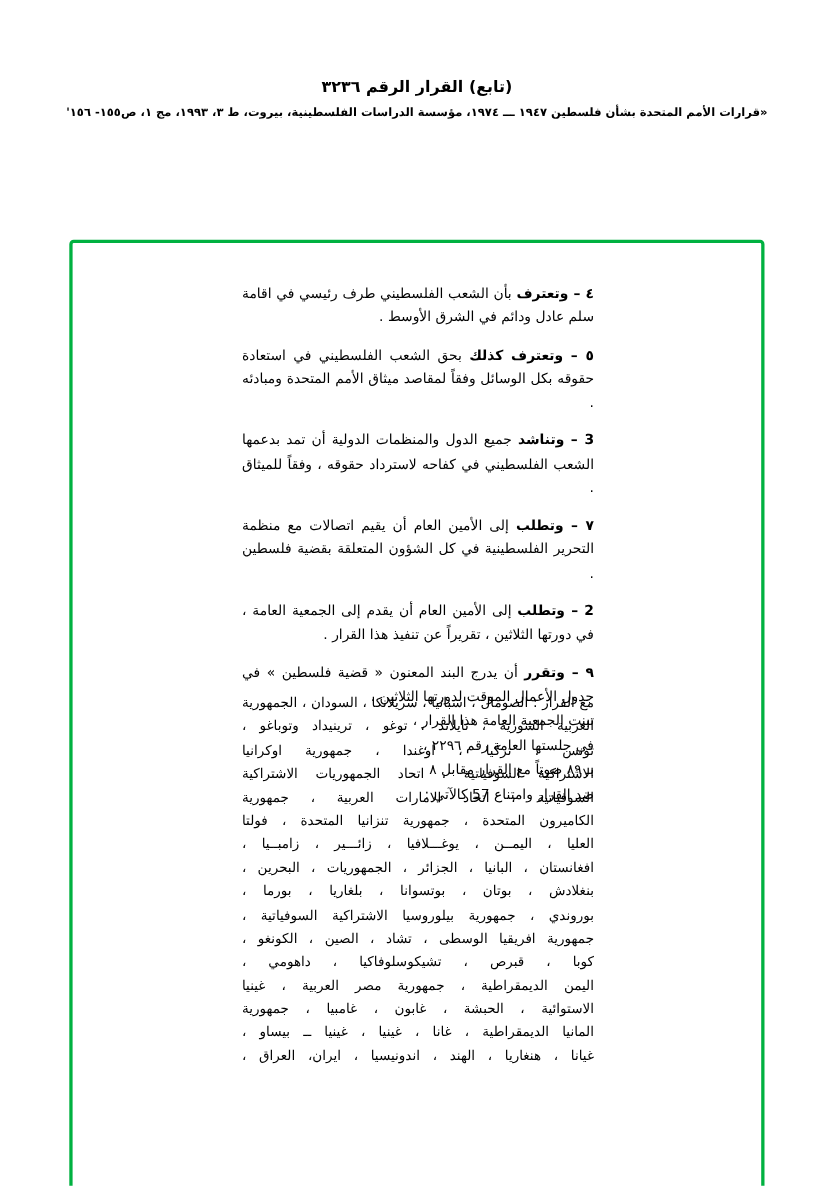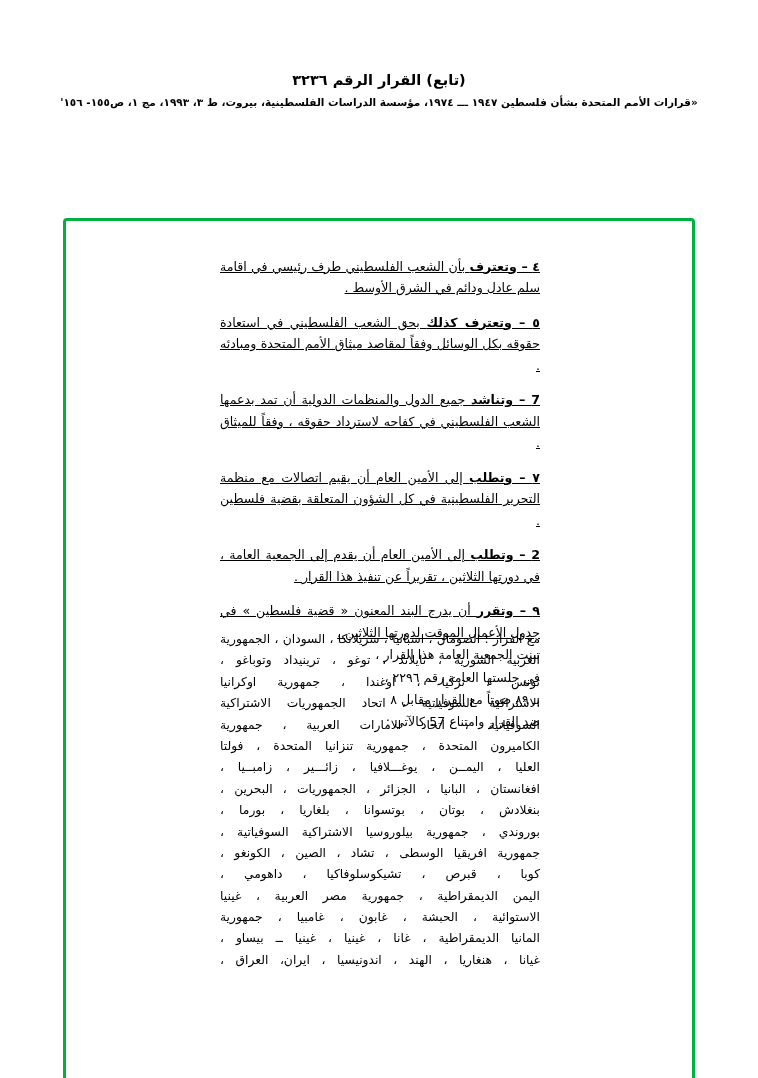--- a/index.html
+++ b/index.html
@@ -55,21 +55,20 @@
     right: 152px;
     width: 320px;
     direction: rtl;
     text-align: justify;
     text-align-last: right;
     font-size: 12.6px;
     line-height: 1.72;
   }
   .clause {
     margin-bottom: 1px;
-    text-decoration: underline;
   }
   .clause .lead {
     font-weight: bold;
   }
   .vote-block {
     margin-top: 0;
     direction: rtl;
     text-align: center;
     font-size: 12.6px;
     line-height: 1.76;
@@ -118,21 +117,21 @@
 
       <p class="clause">
         <span class="lead">٤ – وتعترف</span><span> بأن الشعب الفلسطيني طرف رئيسي في اقامة سلم عادل ودائم في الشرق الأوسط .</span>
       </p>
 
       <p class="clause">
         <span class="lead">٥ – وتعترف كذلك</span><span> بحق الشعب الفلسطيني في استعادة حقوقه بكل الوسائل وفقاً لمقاصد ميثاق الأمم المتحدة ومبادئه .</span>
       </p>
 
       <p class="clause">
-        <span class="lead">7 – وتناشد</span><span> جميع الدول والمنظمات الدولية أن تمد بدعمها الشعب الفلسطيني في كفاحه لاسترداد حقوقه ، وفقاً للميثاق .</span>
+        <span class="lead">3 – وتناشد</span><span> جميع الدول والمنظمات الدولية أن تمد بدعمها الشعب الفلسطيني في كفاحه لاسترداد حقوقه ، وفقاً للميثاق .</span>
       </p>
 
       <p class="clause">
         <span class="lead">٧ – وتطلب</span><span> إلى الأمين العام أن يقيم اتصالات مع منظمة التحرير الفلسطينية في كل الشؤون المتعلقة بقضية فلسطين .</span>
       </p>
 
       <p class="clause">
         <span class="lead">2 – وتطلب</span><span> إلى الأمين العام أن يقدم إلى الجمعية العامة ، في دورتها الثلاثين ، تقريراً عن تنفيذ هذا القرار .</span>
       </p>
 

